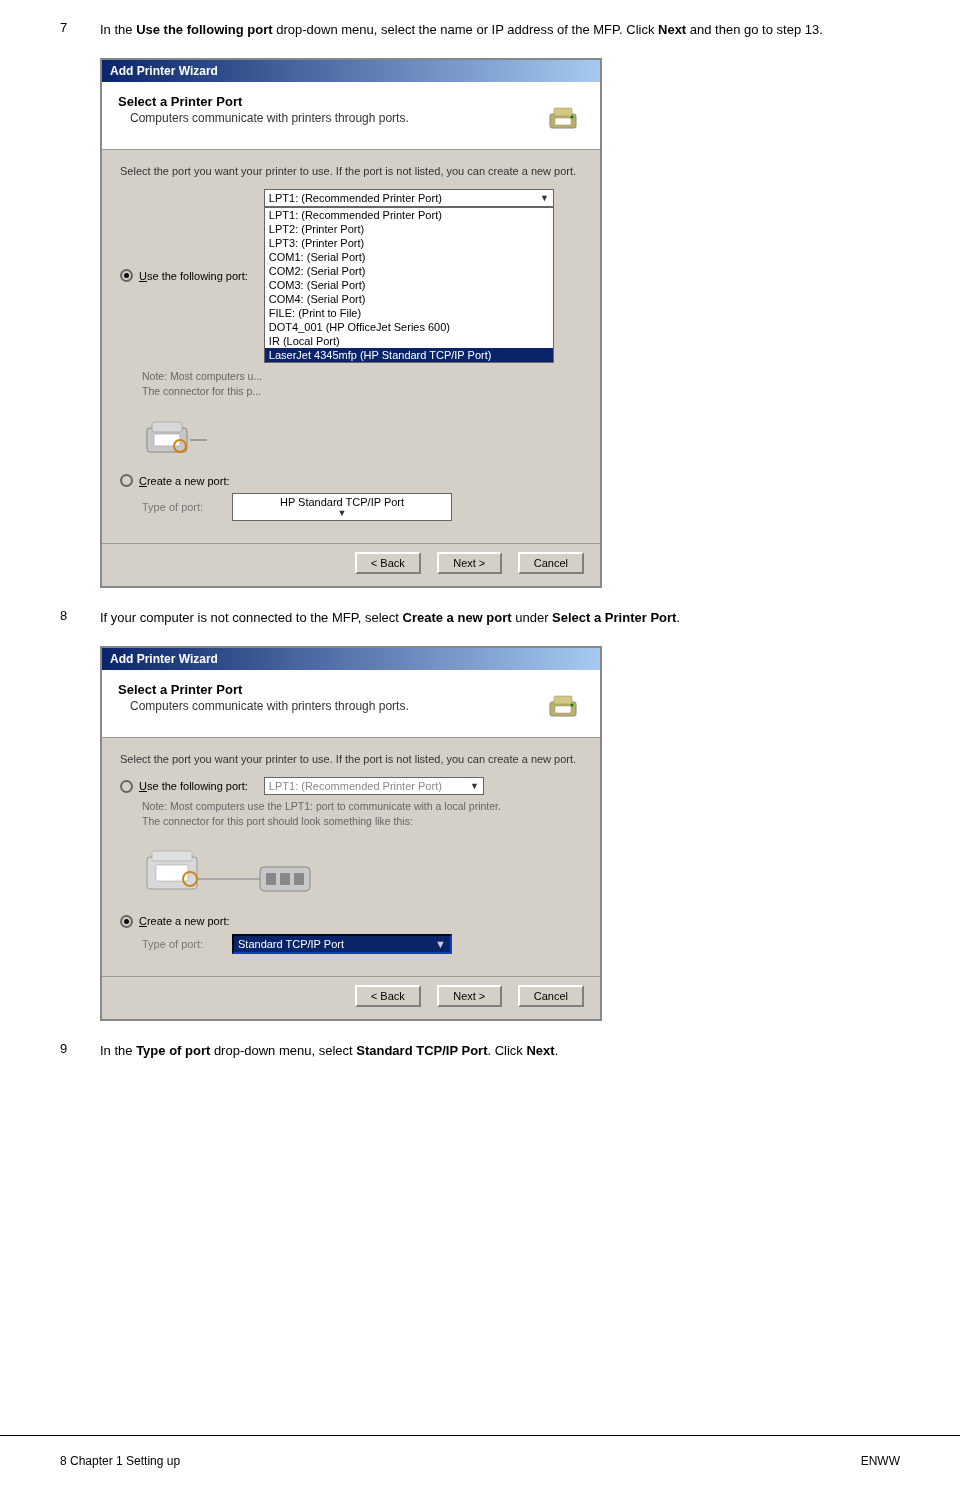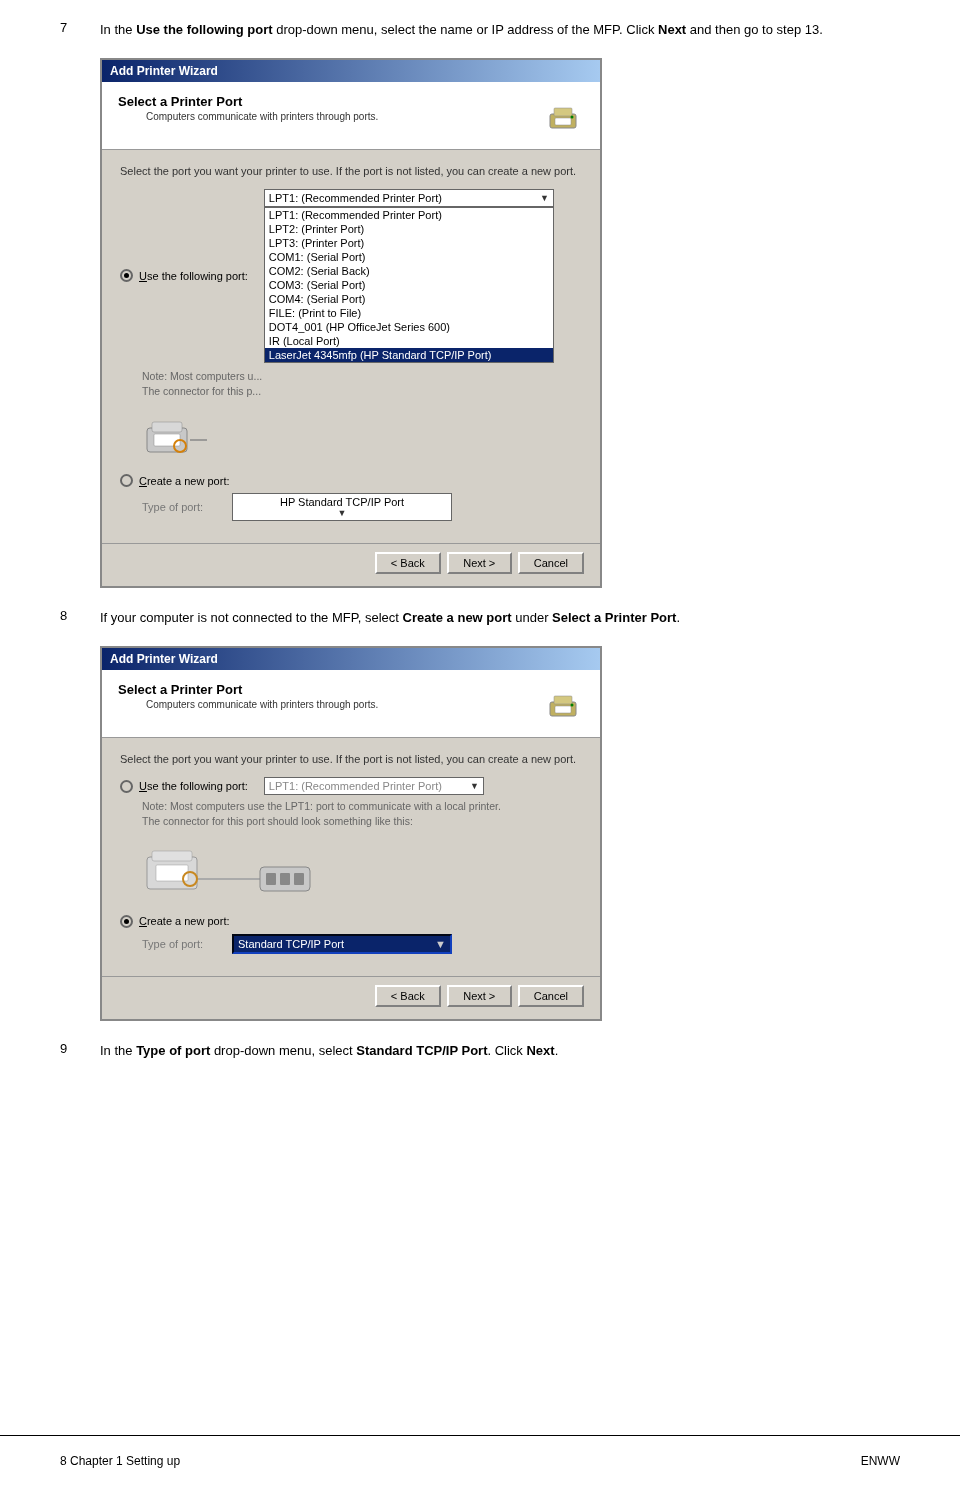--- a/index.html
+++ b/index.html
@@ -54,23 +54,23 @@
       align-items: flex-start;
       justify-content: space-between;
       border-bottom: 1px solid #999;
     }
     .wizard-header-title {
       font-size: 13px;
       font-weight: bold;
       margin-bottom: 2px;
     }
     .wizard-header-subtitle {
-      font-size: 10px;
+      font-size: 12px;
       color: #333;
-      margin-left: 28px;
+      margin-left: 12px;
     }
     .wizard-main {
       padding: 14px 18px;
     }
     .wizard-select-text {
       font-size: 11px;
       color: #333;
       margin-bottom: 10px;
       line-height: 1.4;
     }
@@ -158,21 +158,21 @@
       display: flex;
       align-items: center;
       justify-content: space-between;
       min-width: 220px;
       flex-direction: column;
     }
     .wizard-buttons {
       display: flex;
       justify-content: flex-end;
       padding: 8px 16px 12px 0;
-      gap: 6px;
+      gap: 16px;
       border-top: 1px solid #999;
       margin-top: 8px;
     }
     .wizard-btn {
       background: #d4d0c8;
       border: 2px solid;
       border-color: #ffffff #808080 #808080 #ffffff;
       font-size: 11px;
       padding: 3px 14px;
       min-width: 65px;
@@ -264,21 +264,21 @@
             <div class="dropdown-header">
               <span>LPT1: (Recommended Printer Port)</span>
               <span class="dropdown-arrow">▼</span>
             </div>
 
             <div class="dropdown-list" style="width:290px;">
               <div class="dropdown-list-item">LPT1: (Recommended Printer Port)</div>
               <div class="dropdown-list-item">LPT2: (Printer Port)</div>
               <div class="dropdown-list-item">LPT3: (Printer Port)</div>
               <div class="dropdown-list-item">COM1: (Serial Port)</div>
-              <div class="dropdown-list-item">COM2: (Serial Back)</div>
+              <div class="dropdown-list-item">COM2: (Serial Port)</div>
               <div class="dropdown-list-item">COM3: (Serial Port)</div>
               <div class="dropdown-list-item">COM4: (Serial Port)</div>
               <div class="dropdown-list-item">FILE: (Print to File)</div>
               <div class="dropdown-list-item">DOT4_001 (HP OfficeJet Series 600)</div>
               <div class="dropdown-list-item">IR (Local Port)</div>
               <div class="dropdown-list-item highlighted">LaserJet 4345mfp (HP Standard TCP/IP Port)</div>
             </div>
           </div>
         </div>
 

